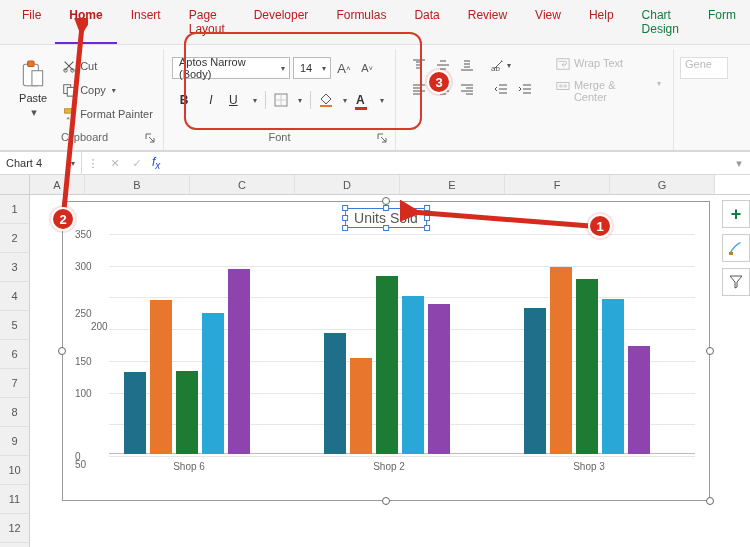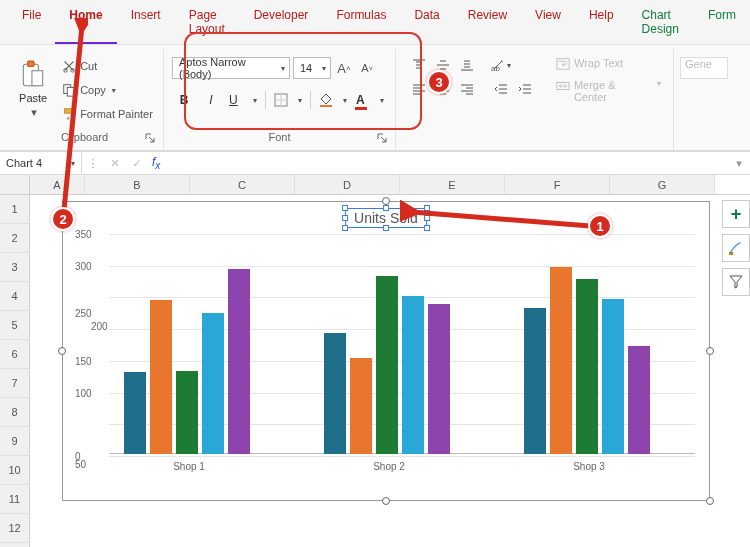--- a/index.html
+++ b/index.html
@@ -383,21 +383,21 @@
             <div class="ytick" style="top: 31.7143px;">300</div>
             <div class="gridline" style="top: 0px;"></div>
             <div class="ytick" style="top: 0px;">350</div>
             <div class="grp" style="left: 15px;">
               <div class="bar" style="height: 82.4571px; background: rgb(31, 111, 139);"></div>
               <div class="bar" style="height: 154.131px; background: rgb(232, 118, 45);"></div>
               <div class="bar" style="height: 83.0914px; background: rgb(30, 123, 52);"></div>
               <div class="bar" style="height: 140.811px; background: rgb(41, 168, 216);"></div>
               <div class="bar" style="height: 184.577px; background: rgb(142, 68, 173);"></div>
             </div>
-            <div class="xcat" style="left: 80px;">Shop 1</div>
+            <div class="xcat" style="left: 80px;">Shop 6</div>
             <div class="grp" style="left: 215px;">
               <div class="bar" style="height: 121.149px; background: rgb(31, 111, 139);"></div>
               <div class="bar" style="height: 96.4114px; background: rgb(232, 118, 45);"></div>
               <div class="bar" style="height: 177.6px; background: rgb(30, 123, 52);"></div>
               <div class="bar" style="height: 157.937px; background: rgb(41, 168, 216);"></div>
               <div class="bar" style="height: 150.326px; background: rgb(142, 68, 173);"></div>
             </div>
             <div class="xcat" style="left: 280px;">Shop 2</div>
             <div class="grp" style="left: 415px;">
               <div class="bar" style="height: 145.886px; background: rgb(31, 111, 139);"></div>

